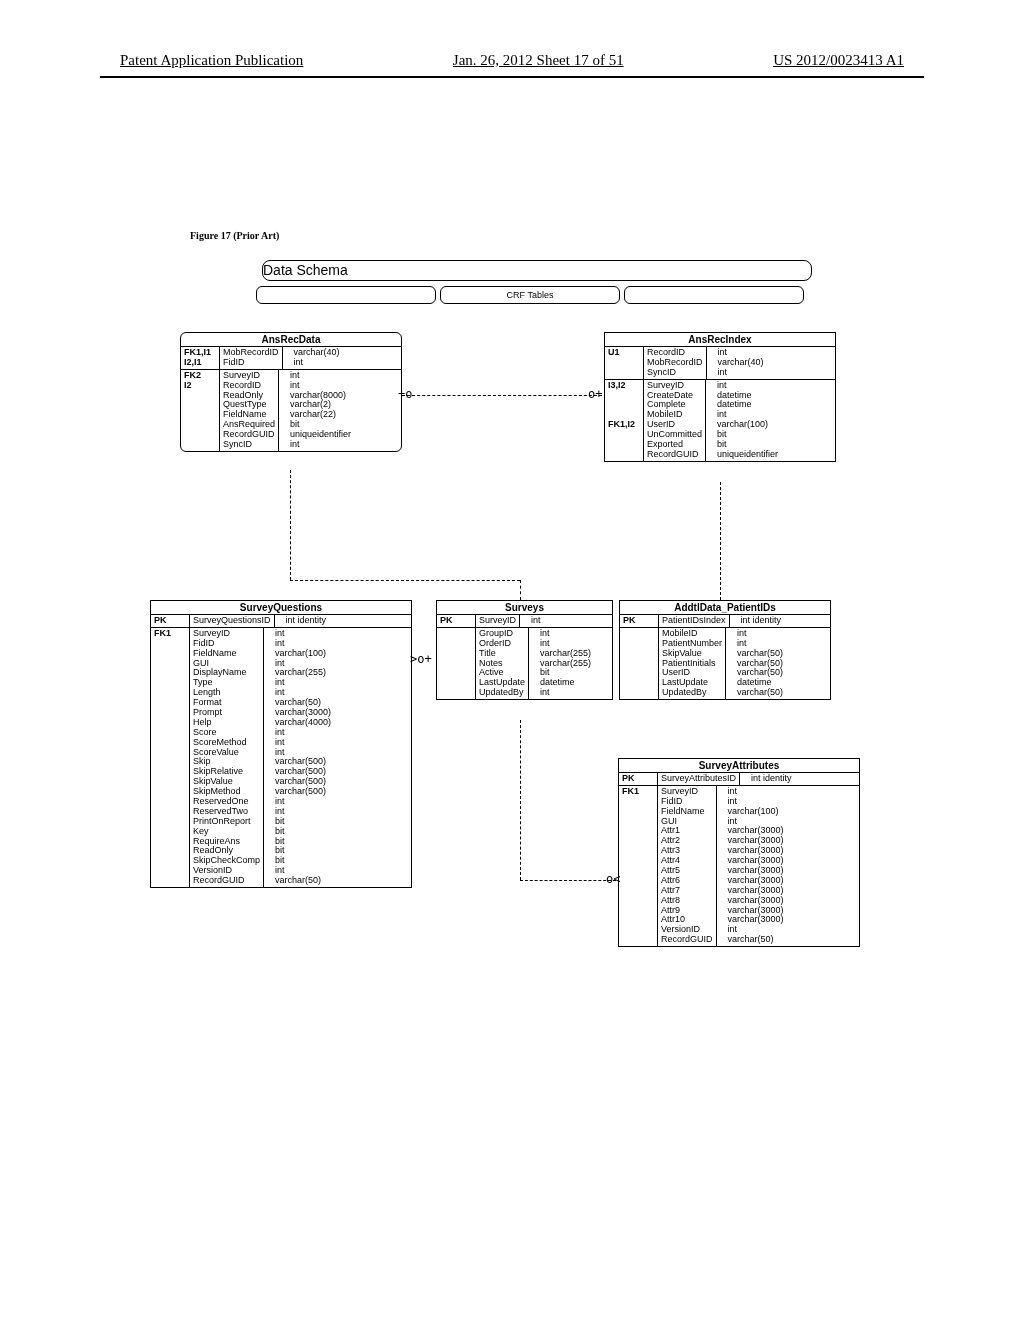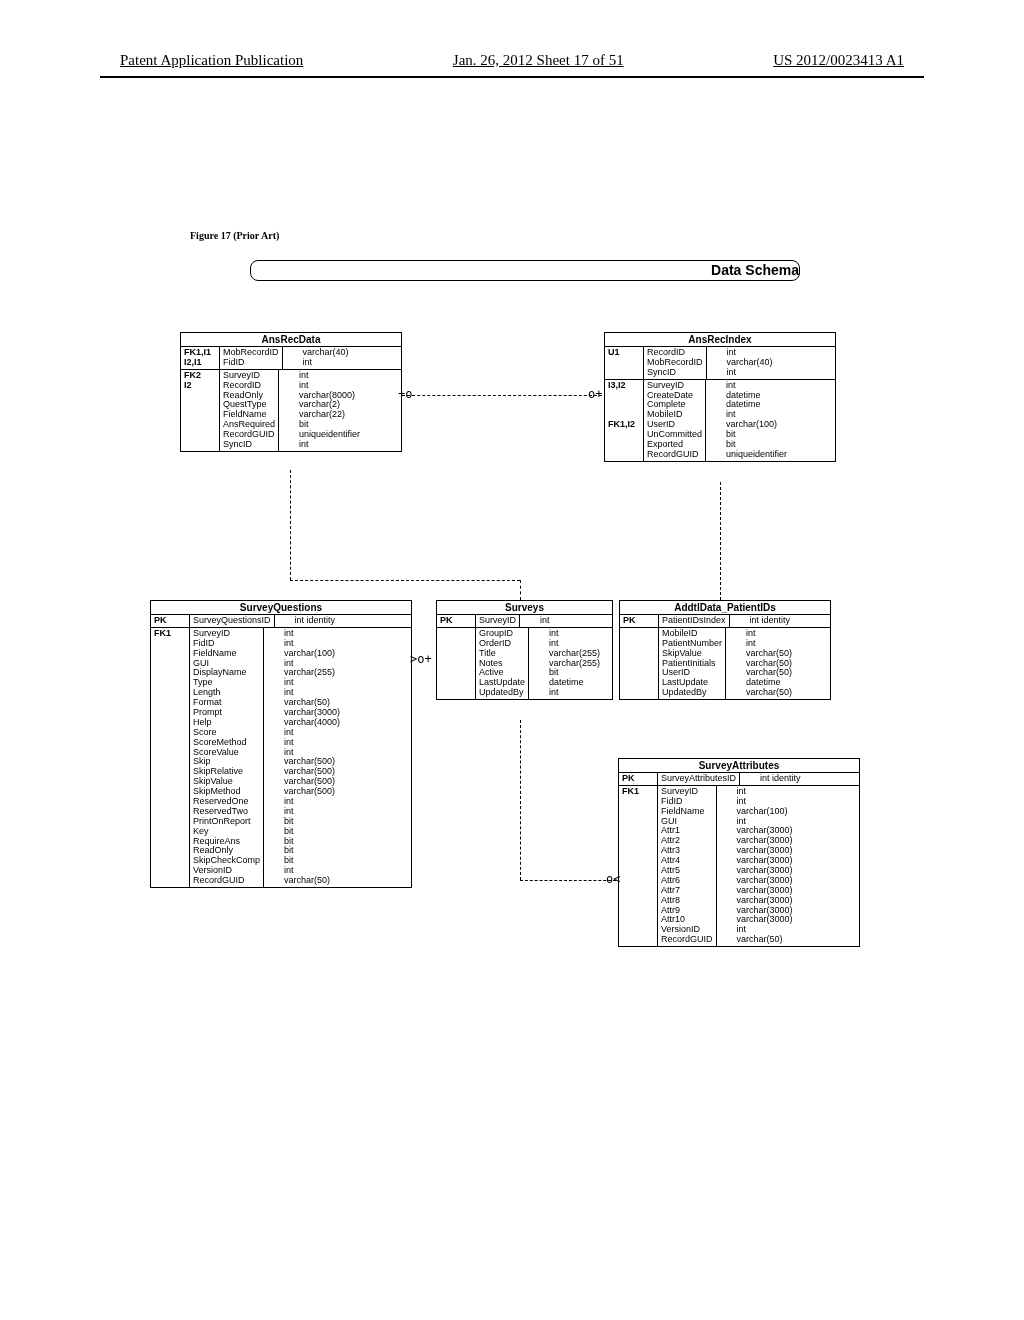--- a/index.html
+++ b/index.html
@@ -45,26 +45,26 @@
     width: 760px;
     height: 830px;
     font-family: Arial, Helvetica, sans-serif;
     font-size: 9px;
     line-height: 1.1;
   }
   
   .title-bar {
     position: absolute;
     top: 0;
-    left: 100px;
+    left: 112px;
     width: 548px;
     border: 1px solid #000;
     border-radius: 8px;
-    text-align: right;
-    font-weight: bold;
+    text-align: left;
+    font-weight: normal;
     font-size: 14px;
     padding: 2px 0;
   }
   .sub-bar-row {
     position: absolute;
     top: 26px;
     left: 106px;
     width: 548px;
     display: flex;
     gap: 4px;
@@ -102,21 +102,21 @@
     min-width: 32px;
     font-weight: bold;
     white-space: pre;
   }
   .name-col {
     border-right: 1px solid #000;
     padding: 1px 3px;
     white-space: pre;
   }
   .type-col {
-    padding: 1px 20px;
+    padding: 1px 11px;
     white-space: pre;
   }
   .u { }
   
   .conn {
     position: absolute;
     border-top: 1px dashed #000;
   }
   .conn-v {
     position: absolute;
@@ -136,22 +136,27 @@
   <span>Patent Application Publication</span>
   <span>Jan. 26, 2012  Sheet 17 of 51</span>
   <span>US 2012/0023413 A1</span>
 </div>
 <div class="hdr-line"></div>
 
 <div class="fig-caption">Figure 17 (Prior Art)</div>
 
 <div class="schema-stage">
   <div class="title-bar">Data Schema</div>
-
-  <div class="tbl" style="top:72px; left:30px; width:220px;">
+  <div class="sub-bar-row">
+    <div class="sub-bar"></div>
+    <div class="sub-bar">CRF Tables</div>
+    <div class="sub-bar"></div>
+  </div>
+
+  <div class="tbl" style="top:72px; left:30px; width:220px;border-radius:6px;">
       <div class="tbl-title">AnsRecData</div>
       <div class="tbl-section">
         <div class="key-col">FK1,I1
 I2,I1</div>
         <div class="name-col"><div>MobRecordID</div><div>FidID</div></div>
         <div class="type-col"><div>varchar(40)</div><div>int</div></div>
       </div>
       <div class="tbl-section">
         <div class="key-col">FK2
 I2</div>

